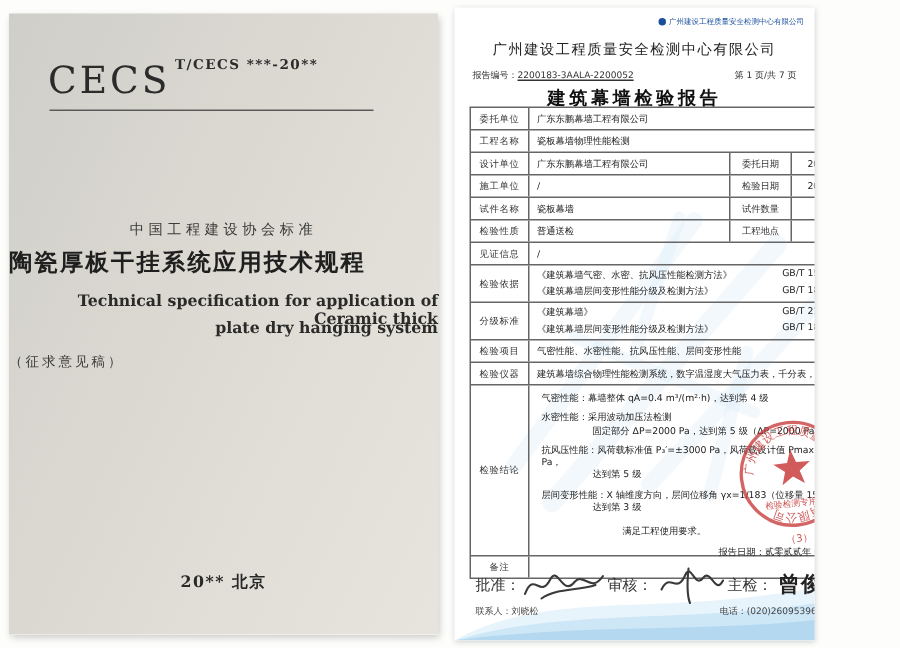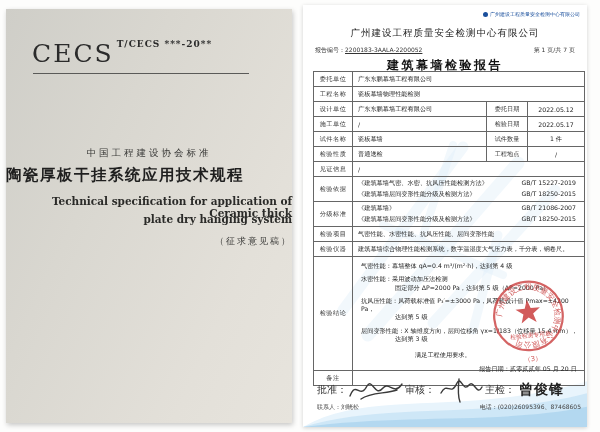--- a/index.html
+++ b/index.html
@@ -13,26 +13,26 @@
   .cecs{font-family:"DejaVu Serif",serif;font-size:25px;letter-spacing:2px;color:#2b2b2b;}
   .cecs-code{font-family:"DejaVu Serif",serif;font-size:9px;font-weight:700;color:#2b2b2b;margin-left:3px;letter-spacing:1px;}
   .cover-rule{position:absolute;left:27px;top:64px;width:216px;height:1px;background:#5a5a58;}
   .assoc{position:absolute;left:0;top:90px;width:100%;text-align:center;font-size:9.5px;
          letter-spacing:3px;color:#3a3a38;margin-top:48px;}
   .title-cn{position:absolute;left:0;top:156px;width:100%;text-align:left;
             font-size:15.5px;font-weight:700;letter-spacing:1.5px;color:#1f1f1f;}
   .title-en{position:absolute;left:0;width:100%;text-align:right;
             font-family:"DejaVu Serif",serif;font-weight:700;font-size:10.5px;color:#2a2a28;}
   .en1{top:186px;} .en2{top:204px;}
-  .draft{position:absolute;left:0;top:226px;width:100%;text-align:right;font-size:9px;
+  .draft{position:absolute;left:0;top:226px;width:100%;text-align:left;font-size:9px;
          letter-spacing:2px;color:#3c3c3a;}
   .imprint{position:absolute;left:0;top:372px;width:100%;text-align:center;
            font-family:"DejaVu Serif",serif;font-weight:700;font-size:10.5px;color:#2a2a28;letter-spacing:1px;}
   
-  .page-right{position:absolute;left:303px;top:5px;width:284px;height:422px;background:#ffffff;
+  .page-right{position:absolute;left:303px;top:5px;width:240px;height:422px;background:#ffffff;
     box-shadow:0 1px 4px rgba(0,0,0,.18);overflow:hidden;}
   .logo-line{position:absolute;top:6px;right:7px;display:flex;align-items:center;gap:2px;}
   .logo-dot{width:5px;height:5px;border-radius:50%;background:#1a4f9c;}
   .logo-text{font-size:5px;color:#1a4f9c;letter-spacing:0;}
   .company{position:absolute;left:0;top:22px;width:100%;text-align:center;font-size:9.5px;
            color:#222;letter-spacing:1px;}
   .rep-line{position:absolute;left:12px;right:12px;top:41px;display:flex;
             justify-content:space-between;font-size:6px;color:#333;}
   .rep-no{text-decoration:underline;}
   .rep-title{position:absolute;left:0;top:52px;width:100%;text-align:center;
@@ -81,20 +81,21 @@
     <div class="cecs-row">
       <span class="cecs">CECS</span>
       <span class="cecs-code">T/CECS ***-20**</span>
     </div>
     <div class="cover-rule"></div>
     <div class="assoc">中国工程建设协会标准</div>
     <div class="title-cn">陶瓷厚板干挂系统应用技术规程</div>
     <div class="title-en en1">Technical specification for application of Ceramic thick</div>
     <div class="title-en en2">plate dry hanging system</div>
     <div class="draft">（征求意见稿）</div>
+    <div class="imprint">20**  北京</div>
   </div>
 
   <div class="page-right">
 
     <svg class="watermark" viewBox="0 0 272 280">
       <g stroke="#b9d8f0" stroke-opacity="0.42" stroke-linecap="round" fill="none">
         <path d="M30,225 L150,62" stroke-width="11"></path>
         <path d="M55,250 L205,78" stroke-width="13"></path>
         <path d="M120,238 L242,105" stroke-width="11"></path>
         <path d="M70,140 L190,190" stroke-width="8"></path>

